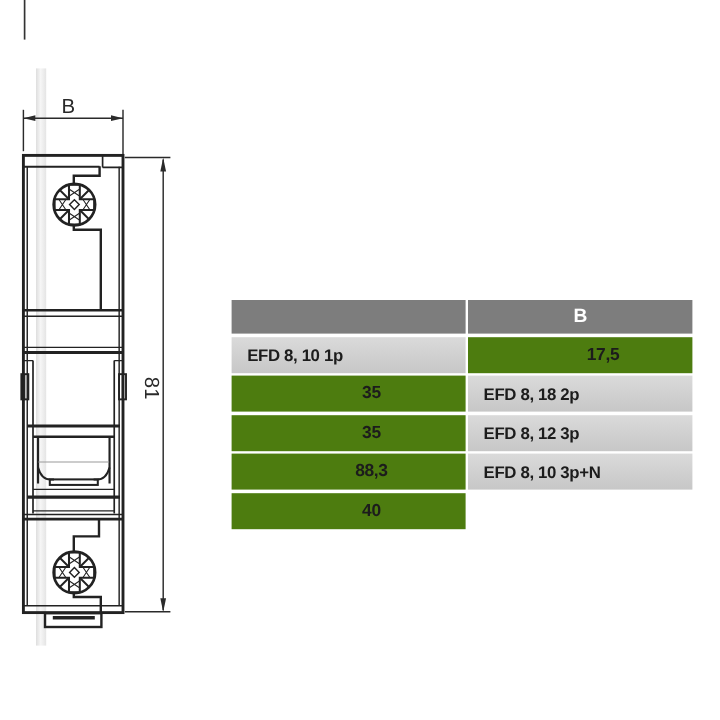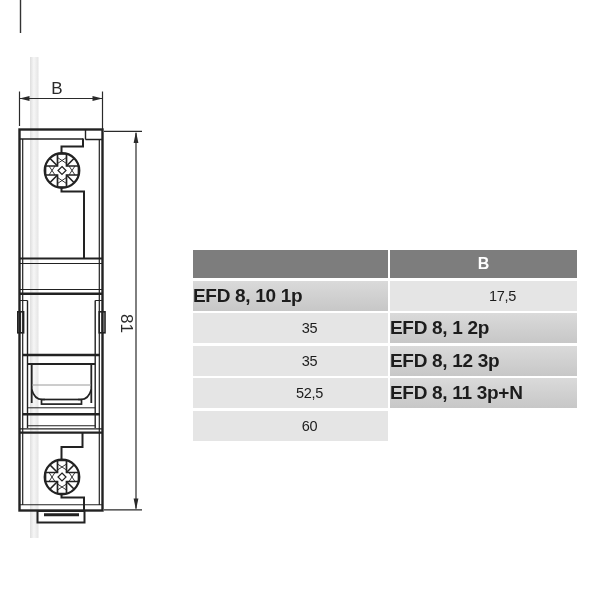--- a/index.html
+++ b/index.html
@@ -19,27 +19,27 @@
     gap:2.5px 2px;
   }
   .hcell{
     background:#7d7d7d;color:#ffffff;
     display:flex;align-items:center;justify-content:center;
     font-weight:bold;font-size:16px;letter-spacing:-0.2px;
   }
   .lcell{
     background:linear-gradient(180deg,#dadada 0%,#c7c7c7 100%);
     display:flex;align-items:center;
-    padding-left:0;
-    font-weight:bold;font-size:19px;color:#1c1c1c;letter-spacing:-0.3px;
+    padding-left:13px;
+    font-weight:bold;font-size:14px;color:#1c1c1c;letter-spacing:-0.3px;
   }
   .rcell{
-    background:#e5e5e5;
+    background:#4d7c0f;
     display:flex;align-items:center;justify-content:center;
-    font-weight:normal;font-size:14.5px;color:#1c1c1c;letter-spacing:-0.3px;padding-left:38px;
+    font-weight:bold;font-size:14.5px;color:#1c1c1c;letter-spacing:-0.3px;padding-left:38px;
   }
 </style>
 </head>
 <body>
 
 <svg id="drawing-svg" viewBox="0 0 600 600">
   <defs>
     <linearGradient id="bandGrad" x1="0" y1="0" x2="1" y2="0">
       <stop offset="0" stop-color="#dedede"></stop>
       <stop offset="0.45" stop-color="#f6f6f6"></stop>
@@ -139,21 +139,21 @@
 
 <div class="dim-table">
   <div class="hcell"></div>
   <div class="hcell">B</div>
 
   <div class="lcell">EFD 8, 10 1p</div>
   <div class="rcell">17,5</div>
 
   <div class="rcell">35</div>
 
-  <div class="lcell">EFD 8, 1 2p</div>
+  <div class="lcell">EFD 8, 18 2p</div>
   <div class="rcell">35</div>
 
   <div class="lcell">EFD 8, 12 3p</div>
-  <div class="rcell">52,5</div>
+  <div class="rcell">88,3</div>
 
-  <div class="lcell">EFD 8, 11 3p+N</div>
-  <div class="rcell">60</div>
+  <div class="lcell">EFD 8, 10 3p+N</div>
+  <div class="rcell">40</div>
 </div>
 
 </body></html>

